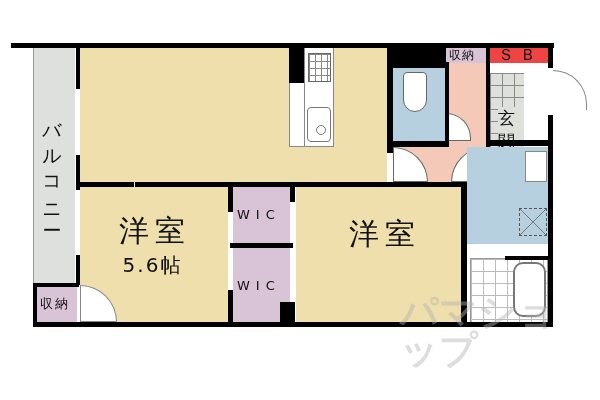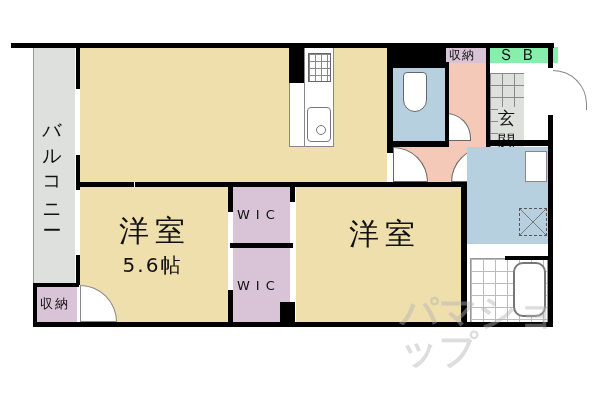--- a/index.html
+++ b/index.html
@@ -43,21 +43,21 @@
   <div class="abs" style="left:446px;top:62px;width:40px;height:120px;background:#f4c9b8;"></div>
   <div class="abs" style="left:393px;top:147px;width:93px;height:35px;background:#f4c9b8;"></div>
   <div class="abs" style="left:393px;top:147px;width:35px;height:35px;background:#fff;border-top-right-radius:35px;border:1px solid #666;"></div>
   <div class="abs" style="left:451px;top:147px;width:35px;height:35px;background:#fff;border-top-left-radius:35px;border:1px solid #666;"></div>
   <div class="abs" style="left:446px;top:113px;width:25px;height:28px;background:#fff;border-top-right-radius:25px;border:1px solid #666;"></div>
 
   <div class="abs" style="left:446px;top:47px;width:40px;height:16px;background:#d9c3d6;">
     <div style="position:absolute;left:3px;top:0;font-size:12px;color:#111;letter-spacing:1px;">収納</div>
   </div>
 
-  <div class="abs" style="left:490px;top:47px;width:68px;height:16px;background:#86efac;">
+  <div class="abs" style="left:490px;top:47px;width:58px;height:16px;background:#ef4444;">
     <div style="position:absolute;left:8px;top:-2px;font-size:16px;color:#111;letter-spacing:6px;">ＳＢ</div>
   </div>
 
   <div class="abs grid" style="left:490px;top:73px;width:34px;height:77px;">
     <div style="position:absolute;left:8px;top:34px;font-size:17px;color:#111;background:#dde0db;letter-spacing:2px;">玄関</div>
   </div>
   <div class="abs" style="left:553px;top:70px;width:34px;height:40px;border:1px solid #888;border-radius:0 34px 0 0;border-left:none;border-bottom:none;"></div>
 
   <div class="abs" style="left:467px;top:147px;width:81px;height:97px;background:#b7d0df;"></div>
   <div class="abs" style="left:525px;top:151px;width:22px;height:31px;background:#fff;border:1px solid #888;"></div>

